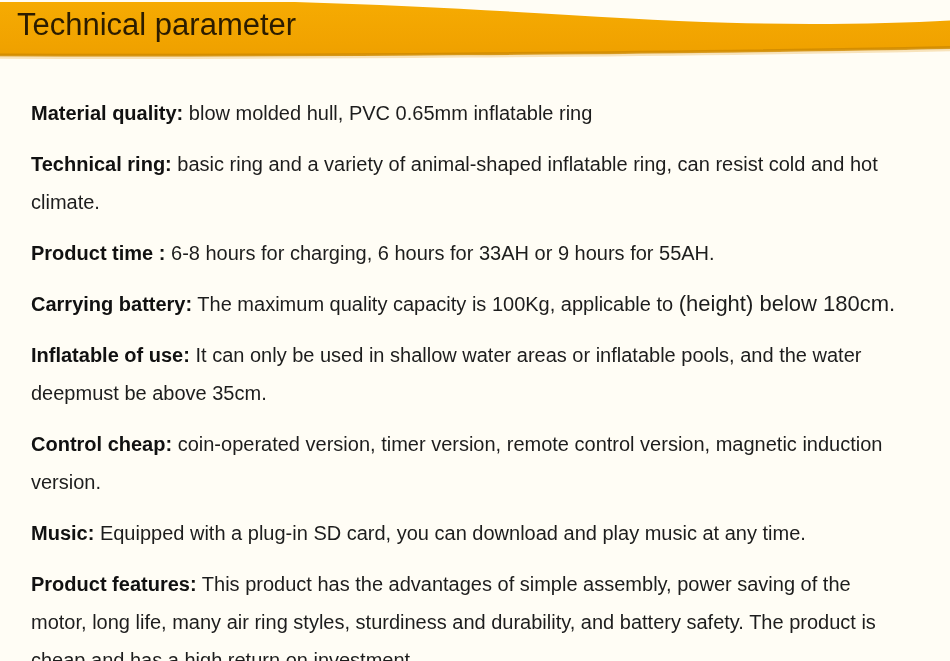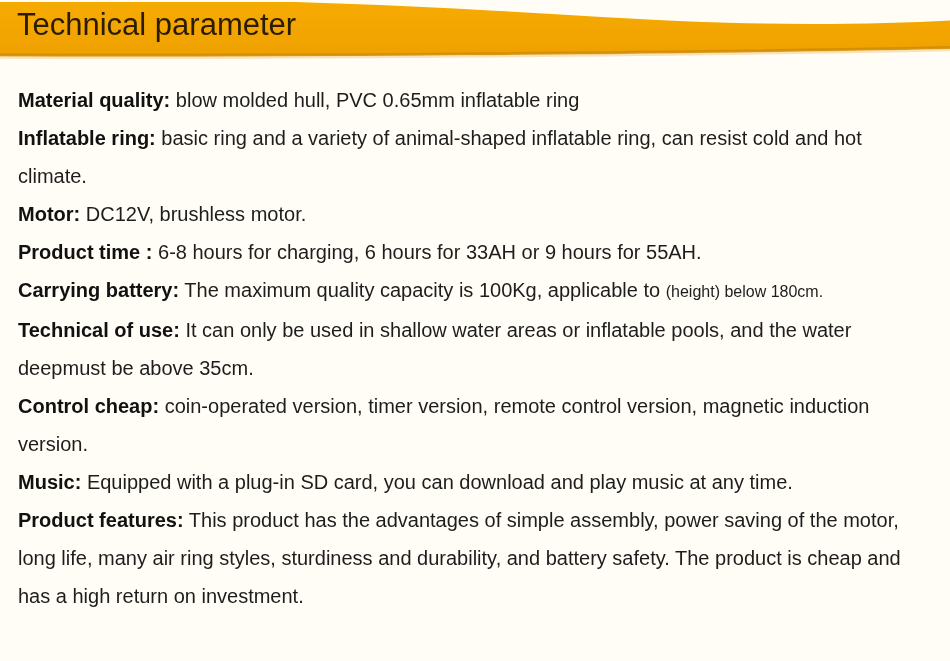--- a/index.html
+++ b/index.html
@@ -33,30 +33,30 @@
     font-size: 31px;
     font-weight: 400;
     letter-spacing: 0px;
     color: var(--title-color, #2B1C00);
     white-space: nowrap;
   }
   .specs {
     padding: 21px 28px 0 18px;
   }
   .spec {
-    margin: 0;
+    margin: 13px;
     font-size: 20px;
     line-height: 38px;
   }
   .spec .lbl {
     font-weight: bold;
     color: #111111;
   }
   .spec .txt-small {
-    font-size: 16px;
+    font-size: 22px;
   }
 </style>
 </head>
 <body>
 
 <div class="banner">
   <svg width="950" height="60" viewBox="0 0 950 60" preserveAspectRatio="none" aria-hidden="true">
     <defs>
       <linearGradient id="bannerGrad" x1="0" y1="0" x2="0" y2="1">
         <stop offset="0" stop-color="#F6AB02"></stop>
@@ -68,29 +68,28 @@
              L950,47.5 C660,53.5 270,56 0,55 Z" fill="url(#bannerGrad)"></path>
     <path d="M0,55 C270,56 660,53.5 950,47.5" fill="none" stroke="#D18C00" stroke-width="3" stroke-opacity="0.9"></path>
     <path d="M0,57.5 C270,58.5 660,56 950,50" fill="none" stroke="#F3CE8A" stroke-width="2.5" stroke-opacity="0.55"></path>
   </svg>
   <div class="banner-title">Technical parameter</div>
 </div>
 
 <div class="specs" id="spec-list">
   <p class="spec"><b class="lbl">Material quality:</b><span class="txt"> blow molded hull, PVC 0.65mm inflatable ring</span></p>
 
-  <p class="spec"><b class="lbl">Inflatable ring:</b><span class="txt"> basic ring and a variety of animal-shaped inflatable ring, can resist cold and hot climate.</span></p>
+  <p class="spec"><b class="lbl">Technical ring:</b><span class="txt"> basic ring and a variety of animal-shaped inflatable ring, can resist cold and hot climate.</span></p>
 
-  <p class="spec"><b class="lbl">Motor:</b><span class="txt"> DC12V, brushless motor.</span></p>
 
 
   <p class="spec"><b class="lbl">Product time :</b><span class="txt"> 6-8 hours for charging, 6 hours for 33AH or 9 hours for 55AH.</span></p>
 
   <p class="spec"><b class="lbl">Carrying battery:</b><span class="txt"> The maximum quality capacity is 100Kg, applicable to </span><span class="txt-small">(height) below 180cm.</span></p>
 
-  <p class="spec"><b class="lbl">Technical of use:</b><span class="txt"> It can only be used in shallow water areas or inflatable pools, and the water deepmust be above 35cm.</span></p>
+  <p class="spec"><b class="lbl">Inflatable of use:</b><span class="txt"> It can only be used in shallow water areas or inflatable pools, and the water deepmust be above 35cm.</span></p>
 
   <p class="spec"><b class="lbl">Control cheap:</b><span class="txt"> coin-operated version, timer version, remote control version, magnetic induction version.</span></p>
 
   <p class="spec"><b class="lbl">Music:</b><span class="txt"> Equipped with a plug-in SD card, you can download and play music at any time.</span></p>
 
   <p class="spec"><b class="lbl">Product features:</b><span class="txt"> This product has the advantages of simple assembly, power saving of the motor, long life, many air ring styles, sturdiness and durability, and battery safety. The product is cheap and has a high return on investment.</span></p>
 </div>
 
 </body></html>

